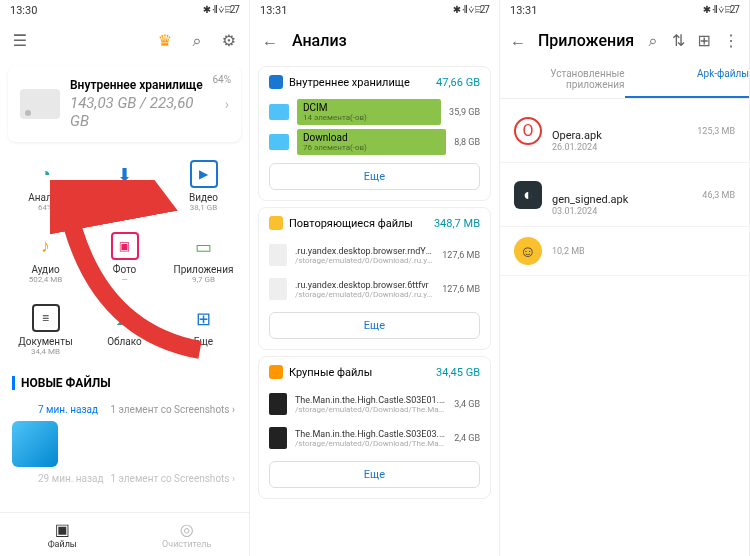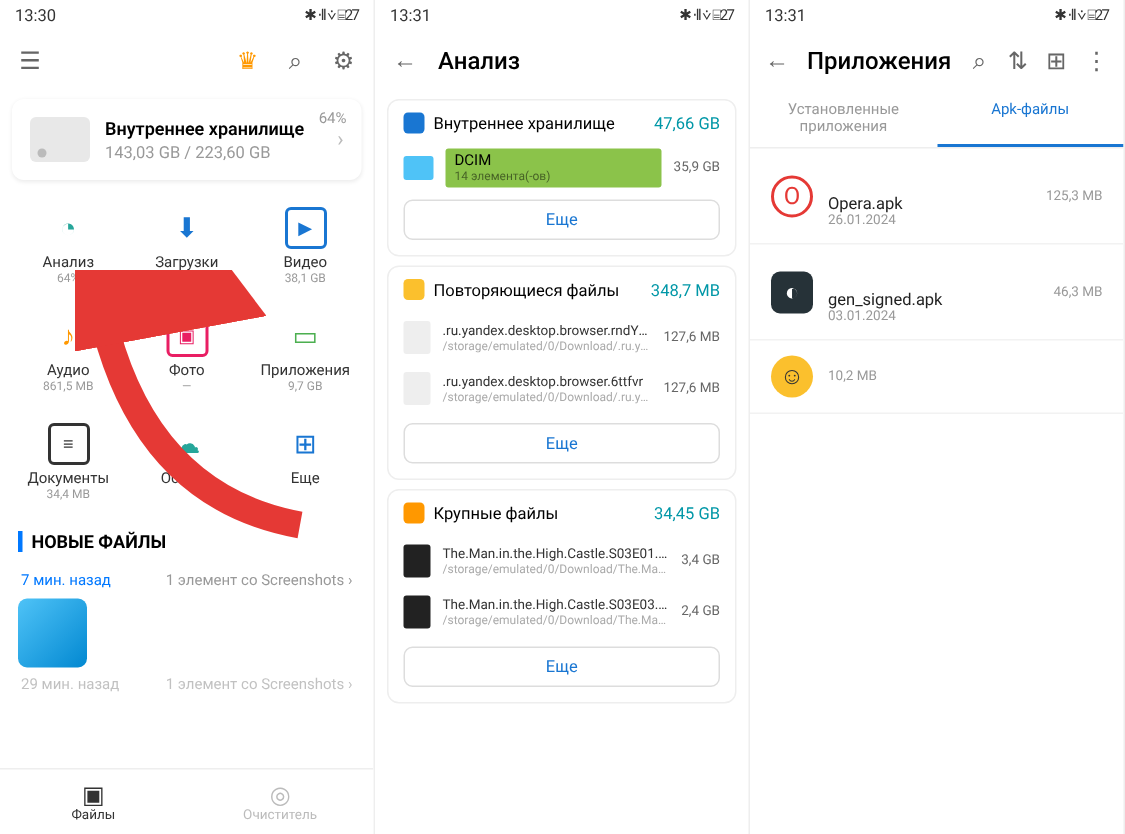--- a/index.html
+++ b/index.html
@@ -11,31 +11,31 @@
 .toolbar-title { font-size: 16px; font-weight: 500; flex: 1; }
 .icon-btn { width: 20px; height: 20px; display: flex; align-items: center; justify-content: center; color: #666; }
 .card { background: #fff; margin: 6px 8px; border-radius: 8px; box-shadow: 0 1px 3px rgba(0,0,0,0.08); }
 .storage-card { padding: 12px; position: relative; }
 .storage-pct { position: absolute; top: 8px; right: 10px; font-size: 10px; color: #999; }
 .storage-row { display: flex; align-items: center; gap: 10px; }
 .storage-img { width: 40px; height: 30px; background: #e8e8e8; border-radius: 4px; position: relative; }
 .storage-img::after { content: ""; position: absolute; bottom: 3px; left: 5px; width: 6px; height: 6px; background: #bbb; border-radius: 50%; }
 .storage-info { flex: 1; }
 .storage-title { font-size: 12px; font-weight: 600; }
-.storage-sub { font-size: 11px; color: #999; margin-top: 2px; }
+.storage-sub { font-size: 15px; color: #999; margin-top: 2px; font-style: italic; }
 .chev { color: #bbb; font-size: 14px; }
 .grid { display: grid; grid-template-columns: repeat(3, 1fr); gap: 4px; padding: 4px 8px; }
 .grid-item { display: flex; flex-direction: column; align-items: center; padding: 8px 0; }
 .grid-icon { width: 28px; height: 28px; display: flex; align-items: center; justify-content: center; border-radius: 6px; font-size: 18px; margin-bottom: 4px; position: relative; }
 .grid-label { font-size: 10px; color: #333; }
 .grid-sub { font-size: 8px; color: #999; }
 .section-hdr { display: flex; align-items: flex-end; padding: 8px 12px; font-size: 12px; font-weight: 700; }
 .section-hdr .bar { width: 3px; height: 14px; background: #0078ff; margin-right: 6px; }
 .recent-row { display: flex; justify-content: space-between; padding: 6px 14px; font-size: 10px; }
-.recent-time { color: #0078ff; }
+.recent-time { color: #0078ff; margin-left: 24px; }
 .recent-meta { color: #999; }
 .thumb-row { display: flex; gap: 4px; padding: 0 12px; }
 .thumb { width: 46px; height: 46px; border-radius: 6px; background: linear-gradient(135deg,#4fc3f7,#0288d1); }
 .bottom-nav { position: absolute; bottom: 0; left: 0; right: 0; display: flex; height: 44px; border-top: 1px solid #eee; background: #fff; }
 .bn-item { flex: 1; display: flex; flex-direction: column; align-items: center; justify-content: center; font-size: 9px; color: #bbb; }
 .bn-item.active { color: #333; }
 .bn-icon { font-size: 16px; }
 .scroll { flex: 1; overflow-y: auto; padding-bottom: 24px; }
 .scroll2 { flex: 1; overflow-y: auto; }
 
@@ -54,21 +54,21 @@
 .file-row { display: flex; align-items: center; padding: 6px 10px; gap: 8px; }
 .file-icon { width: 18px; height: 22px; background: #eee; border-radius: 2px; }
 .file-icon.dark { background: #222; }
 .file-body { flex: 1; overflow: hidden; }
 .file-name { font-size: 9px; color: #333; white-space: nowrap; overflow: hidden; text-overflow: ellipsis; }
 .file-path { font-size: 8px; color: #aaa; white-space: nowrap; overflow: hidden; text-overflow: ellipsis; }
 .file-size { font-size: 9px; color: #666; }
 
 
 .tabs { display: flex; border-bottom: 1px solid #eee; }
-.tab { flex: 1; text-align: center; padding: 8px 0; font-size: 10px; color: #999; }
+.tab { flex: 1; text-align: right; padding: 8px 0; font-size: 10px; color: #999; }
 .tab.active { color: #1976d2; border-bottom: 2px solid #1976d2; }
 .app-row { display: flex; align-items: center; padding: 10px 14px; gap: 10px; border-bottom: 1px solid #f2f2f2; }
 .app-icon { width: 28px; height: 28px; border-radius: 50%; display: flex; align-items: center; justify-content: center; font-size: 16px; color: #fff; }
 .app-body { flex: 1; margin-top: 20px; }
 .app-name { font-size: 11px; color: #222; }
 .app-date { font-size: 9px; color: #999; }
 .app-size { font-size: 9px; color: #999; }
 
 
 .arrow { position: absolute; top: 180px; left: 50px; width: 160px; height: 180px; pointer-events: none; z-index: 50; }
@@ -114,21 +114,21 @@
           <span class="grid-sub">8,8 GB</span>
         </div>
       <div class="grid-item">
           <div class="grid-icon" style="color:#1976d2;border:2px solid #1976d2;border-radius:4px;font-size:12px">▶</div>
           <span class="grid-label">Видео</span>
           <span class="grid-sub">38,1 GB</span>
         </div>
       <div class="grid-item">
           <div class="grid-icon" style="color:#ff9800">♪</div>
           <span class="grid-label">Аудио</span>
-          <span class="grid-sub">861,5 MB</span>
+          <span class="grid-sub">502,4 MB</span>
         </div>
       <div class="grid-item">
           <div class="grid-icon" style="color:#e91e63;border:2px solid #e91e63;border-radius:4px;font-size:12px">▣</div>
           <span class="grid-label">Фото</span>
           <span class="grid-sub">—</span>
         </div>
       <div class="grid-item">
           <div class="grid-icon" style="color:#4caf50">▭</div>
           <span class="grid-label">Приложения</span>
           <span class="grid-sub">9,7 GB</span>
@@ -203,20 +203,28 @@
         <span class="sec-size">47,66 GB</span>
       </div>
       <div class="fld-row">
           <div class="fld-icon"></div>
           <div class="fld-body">
             <span class="fld-name">DCIM</span>
             <span class="fld-sub">14 элемента(-ов)</span>
           </div>
           <span class="fld-size">35,9 GB</span>
         </div>
+      <div class="fld-row">
+          <div class="fld-icon"></div>
+          <div class="fld-body">
+            <span class="fld-name">Download</span>
+            <span class="fld-sub">76 элемента(-ов)</span>
+          </div>
+          <span class="fld-size">8,8 GB</span>
+        </div>
       <div class="more-btn">Еще</div>
     </div>
 
     <div class="sec-card">
       <div class="sec-hdr">
         <span class="i" style="background:#fbc02d"></span>
         <span>Повторяющиеся файлы</span>
         <span class="sec-size">348,7 MB</span>
       </div>
       <div class="file-row">

